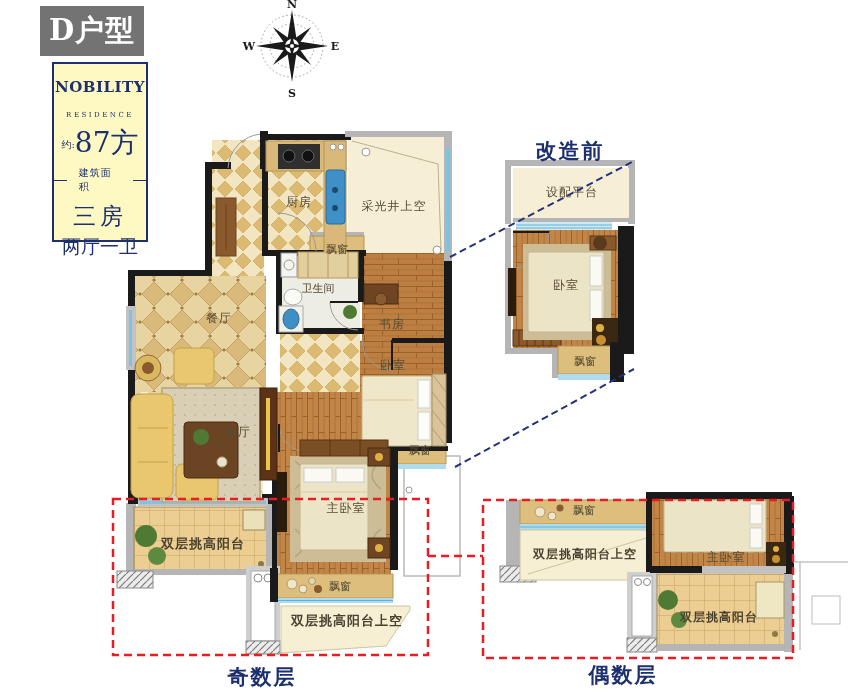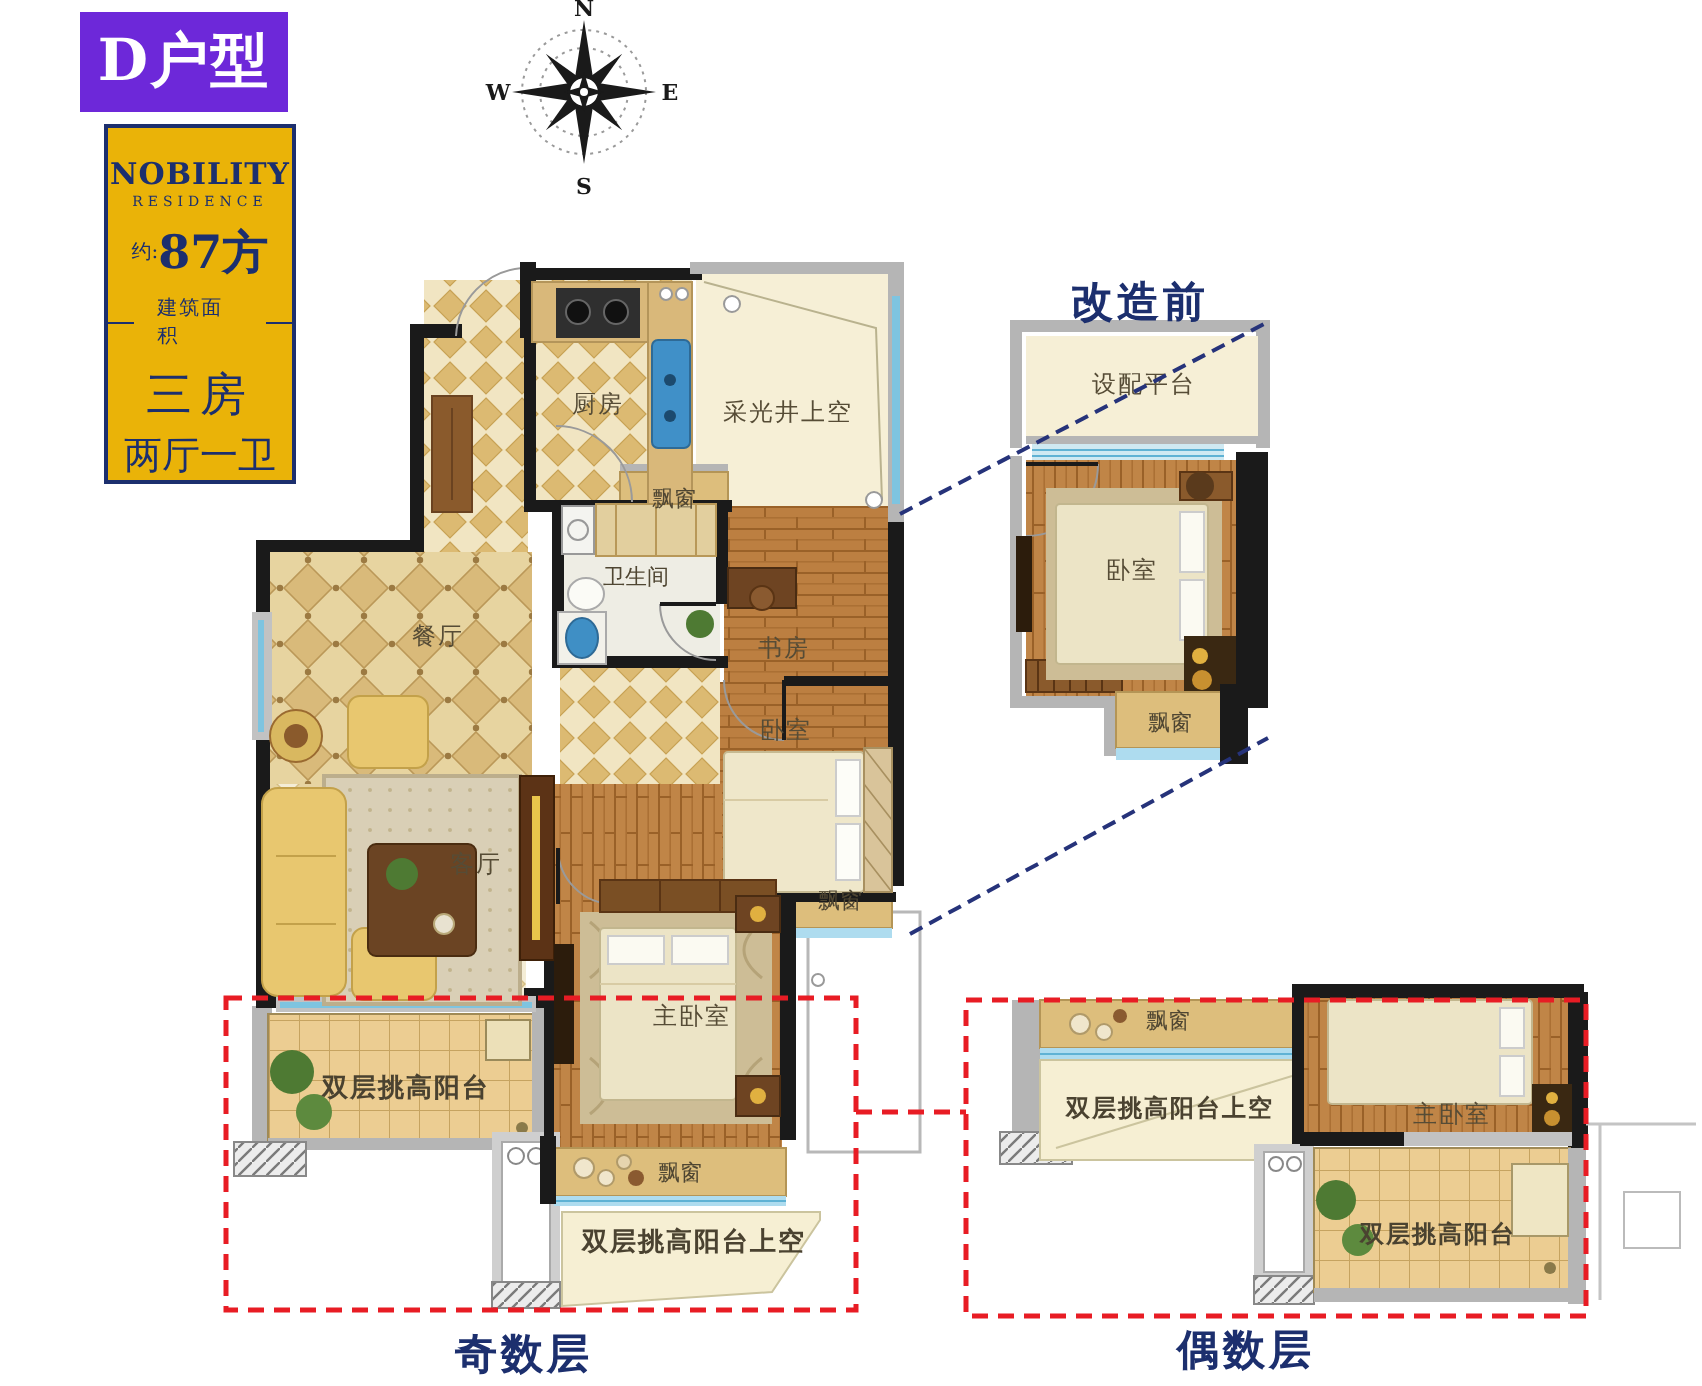--- a/index.html
+++ b/index.html
@@ -1,30 +1,30 @@
 <!DOCTYPE html>
 <html><head>
 <meta charset="utf-8">
 <style>
   html,body{margin:0;padding:0;background:#fff;}
   #stage{position:relative;width:851px;height:693px;background:#fff;overflow:hidden;
          font-family:"Liberation Sans",sans-serif;}
   #plan-svg{position:absolute;left:0;top:0;}
   
-  .badge{position:absolute;left:40px;top:6px;width:104px;height:50px;background:#6d28d9;
+  .badge{position:absolute;left:40px;top:6px;width:104px;height:50px;background:#737373;
          color:#fff;display:flex;align-items:center;justify-content:center;
          font-family:"DejaVu Serif",serif;font-weight:700;font-size:29px;letter-spacing:1px;}
-  .card{position:absolute;left:52px;top:62px;width:92px;height:176px;background:#eab308;
+  .card{position:absolute;left:52px;top:62px;width:92px;height:176px;background:#fef9c3;
         border:2px solid #1c2f6e;display:flex;flex-direction:column;align-items:center;
         color:#1c2f6e;font-family:"DejaVu Serif",serif;}
   .brand{margin-top:14px;font-weight:700;font-size:15px;letter-spacing:.5px;}
-  .brand-sub{font-size:7px;letter-spacing:2.5px;margin-top:1px;}
+  .brand-sub{font-size:7px;letter-spacing:2.5px;margin-top:15px;}
   .area-row{margin-top:10px;display:flex;align-items:flex-end;}
   .area-prefix{font-size:10px;margin-bottom:5px;}
-  .area-value{font-weight:700;font-size:23px;line-height:1;}
+  .area-value{font-weight:400;font-size:28px;line-height:1;}
   .divider{margin-top:9px;display:flex;align-items:center;gap:12px;font-size:10px;letter-spacing:1px;}
   .divider .line{width:13px;height:1px;background:#1c2f6e;}
   .rooms1{margin-top:7px;font-weight:400;font-size:23px;letter-spacing:4px;}
   .rooms2{margin-top:2px;font-weight:400;font-size:19px;letter-spacing:0px;}
   
   .rl{font-family:"Liberation Sans",sans-serif;font-size:12px;fill:#564c36;letter-spacing:1px;}
   .rl-sm{font-family:"Liberation Sans",sans-serif;font-size:11px;fill:#4f4632;}
   .rl-b{font-family:"Liberation Sans",sans-serif;font-size:13px;font-weight:bold;fill:#4a4230;letter-spacing:1px;}
   .cap{font-family:"Liberation Sans",sans-serif;font-size:21px;font-weight:bold;fill:#1c2f6e;letter-spacing:2px;}
   .cdir{font-family:"DejaVu Serif",serif;font-size:11px;font-weight:bold;fill:#1a1a1a;}

